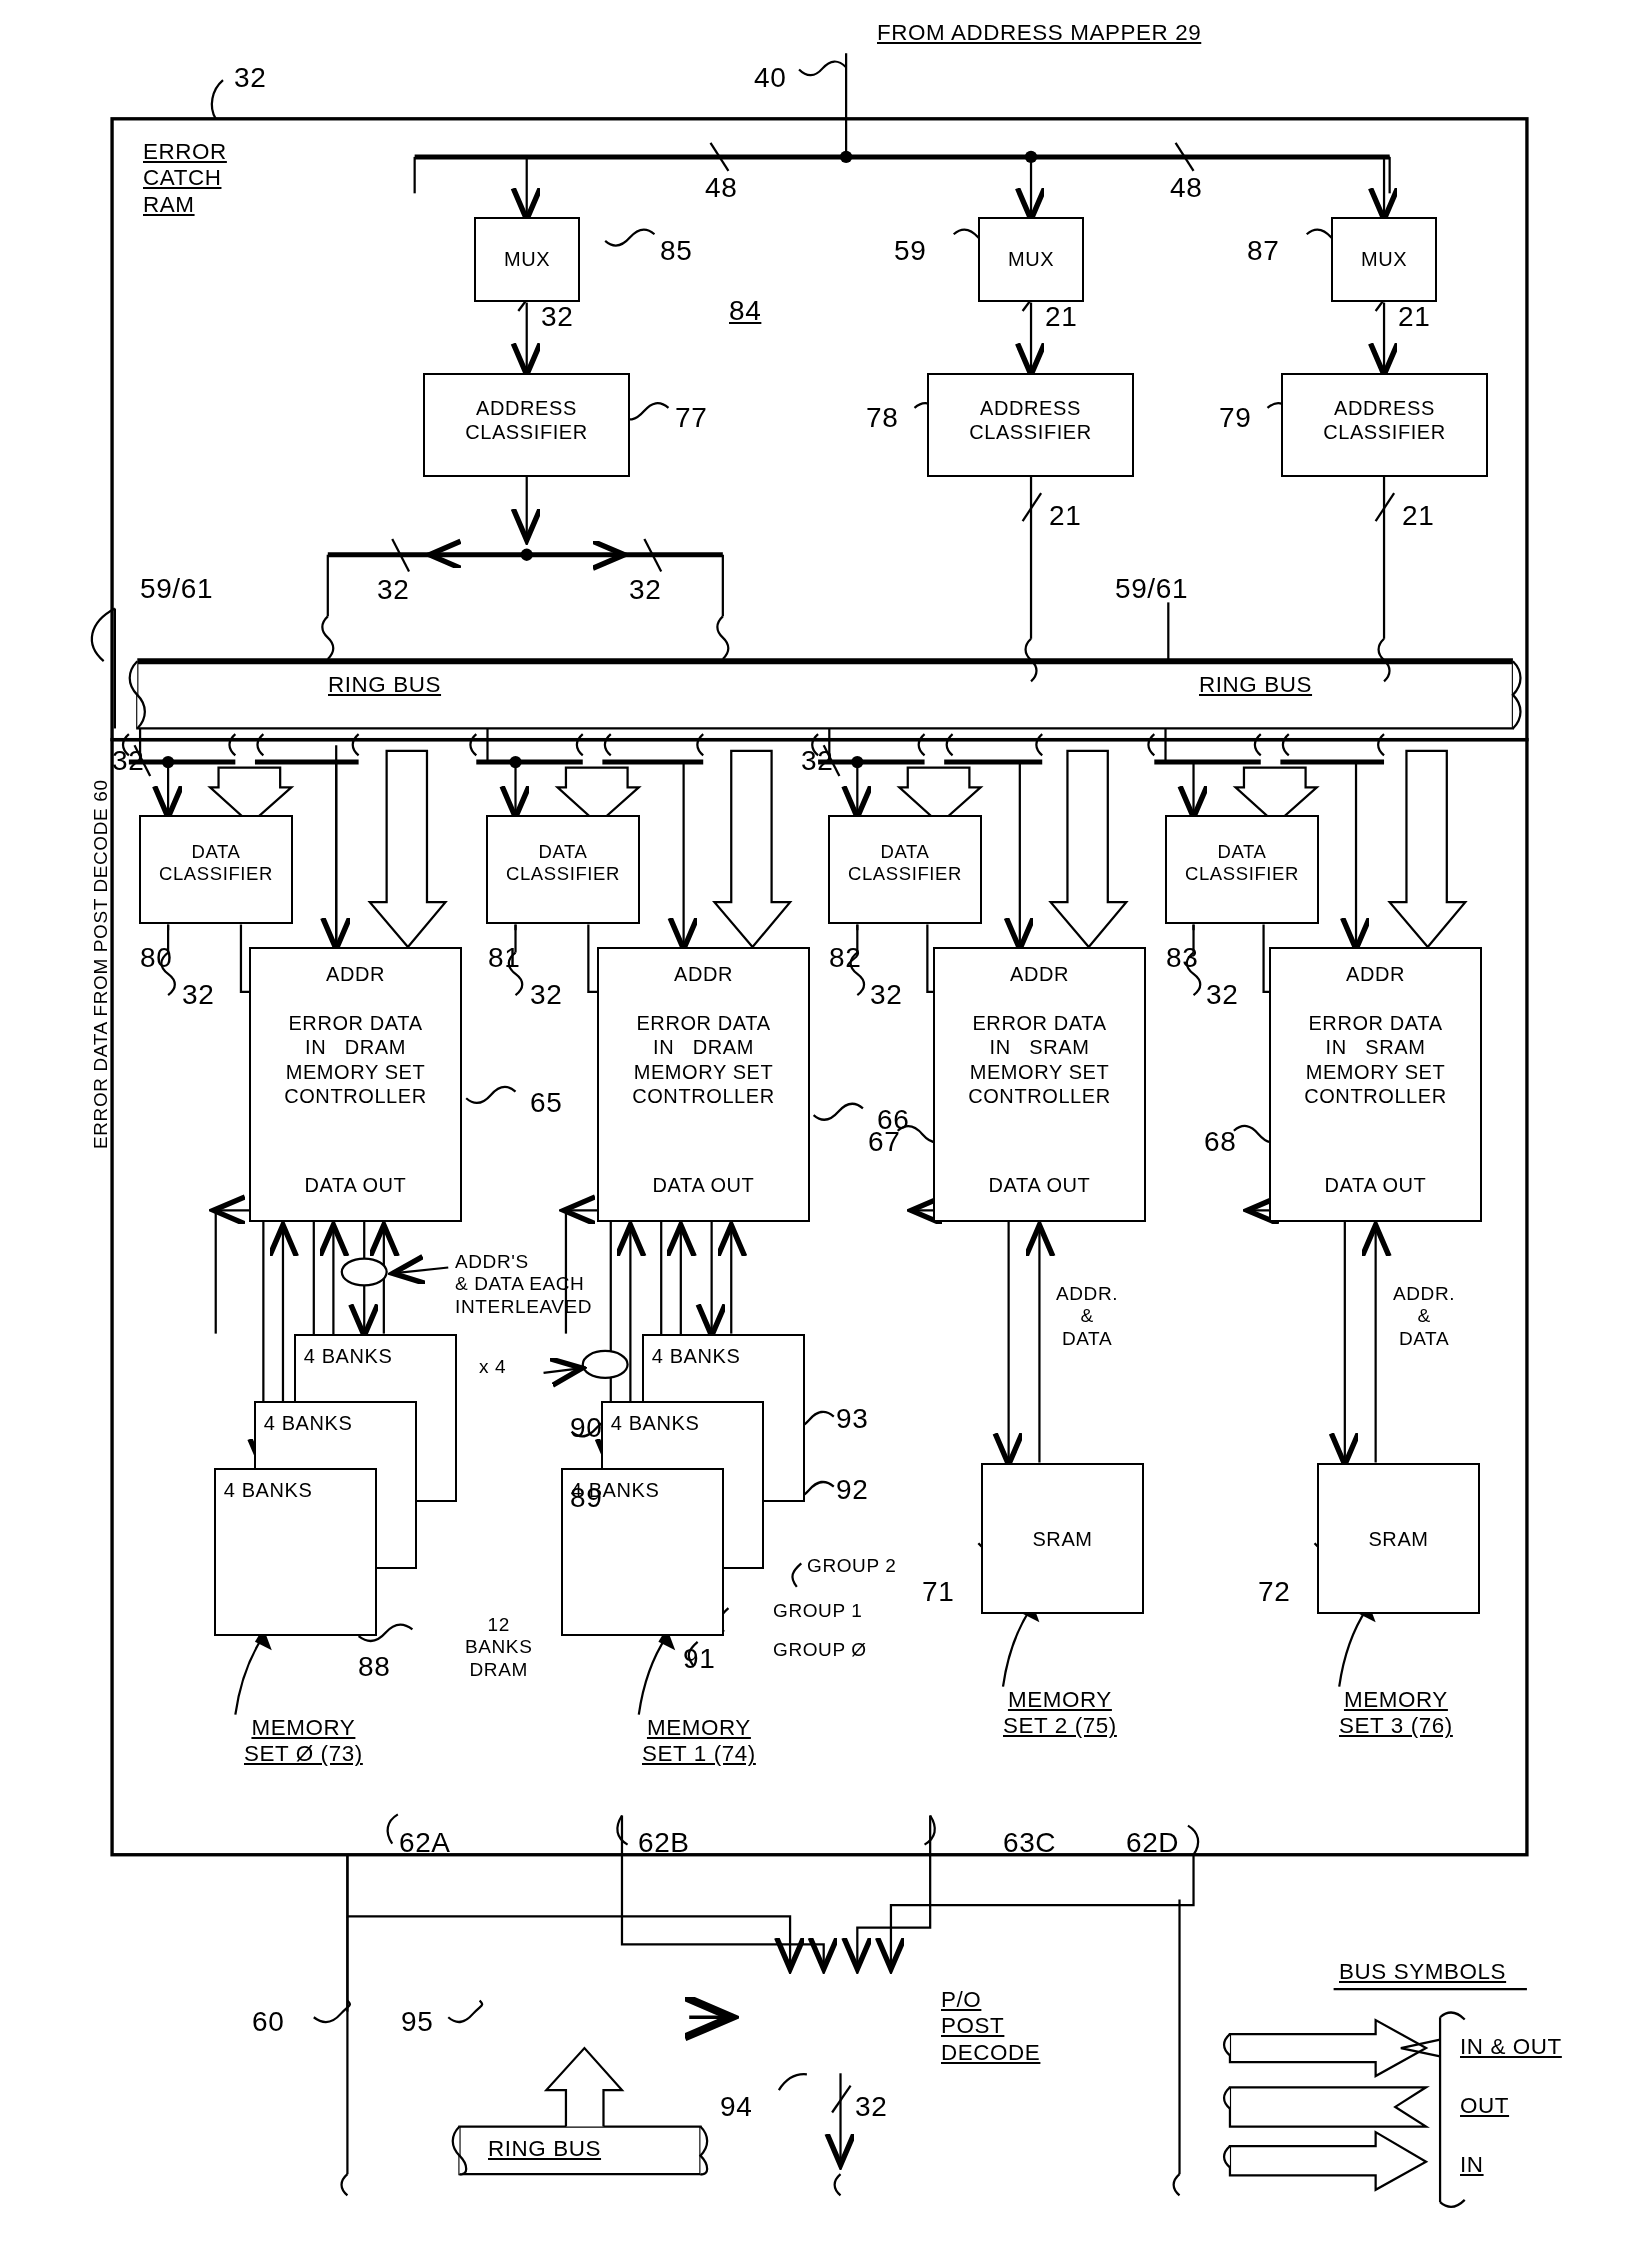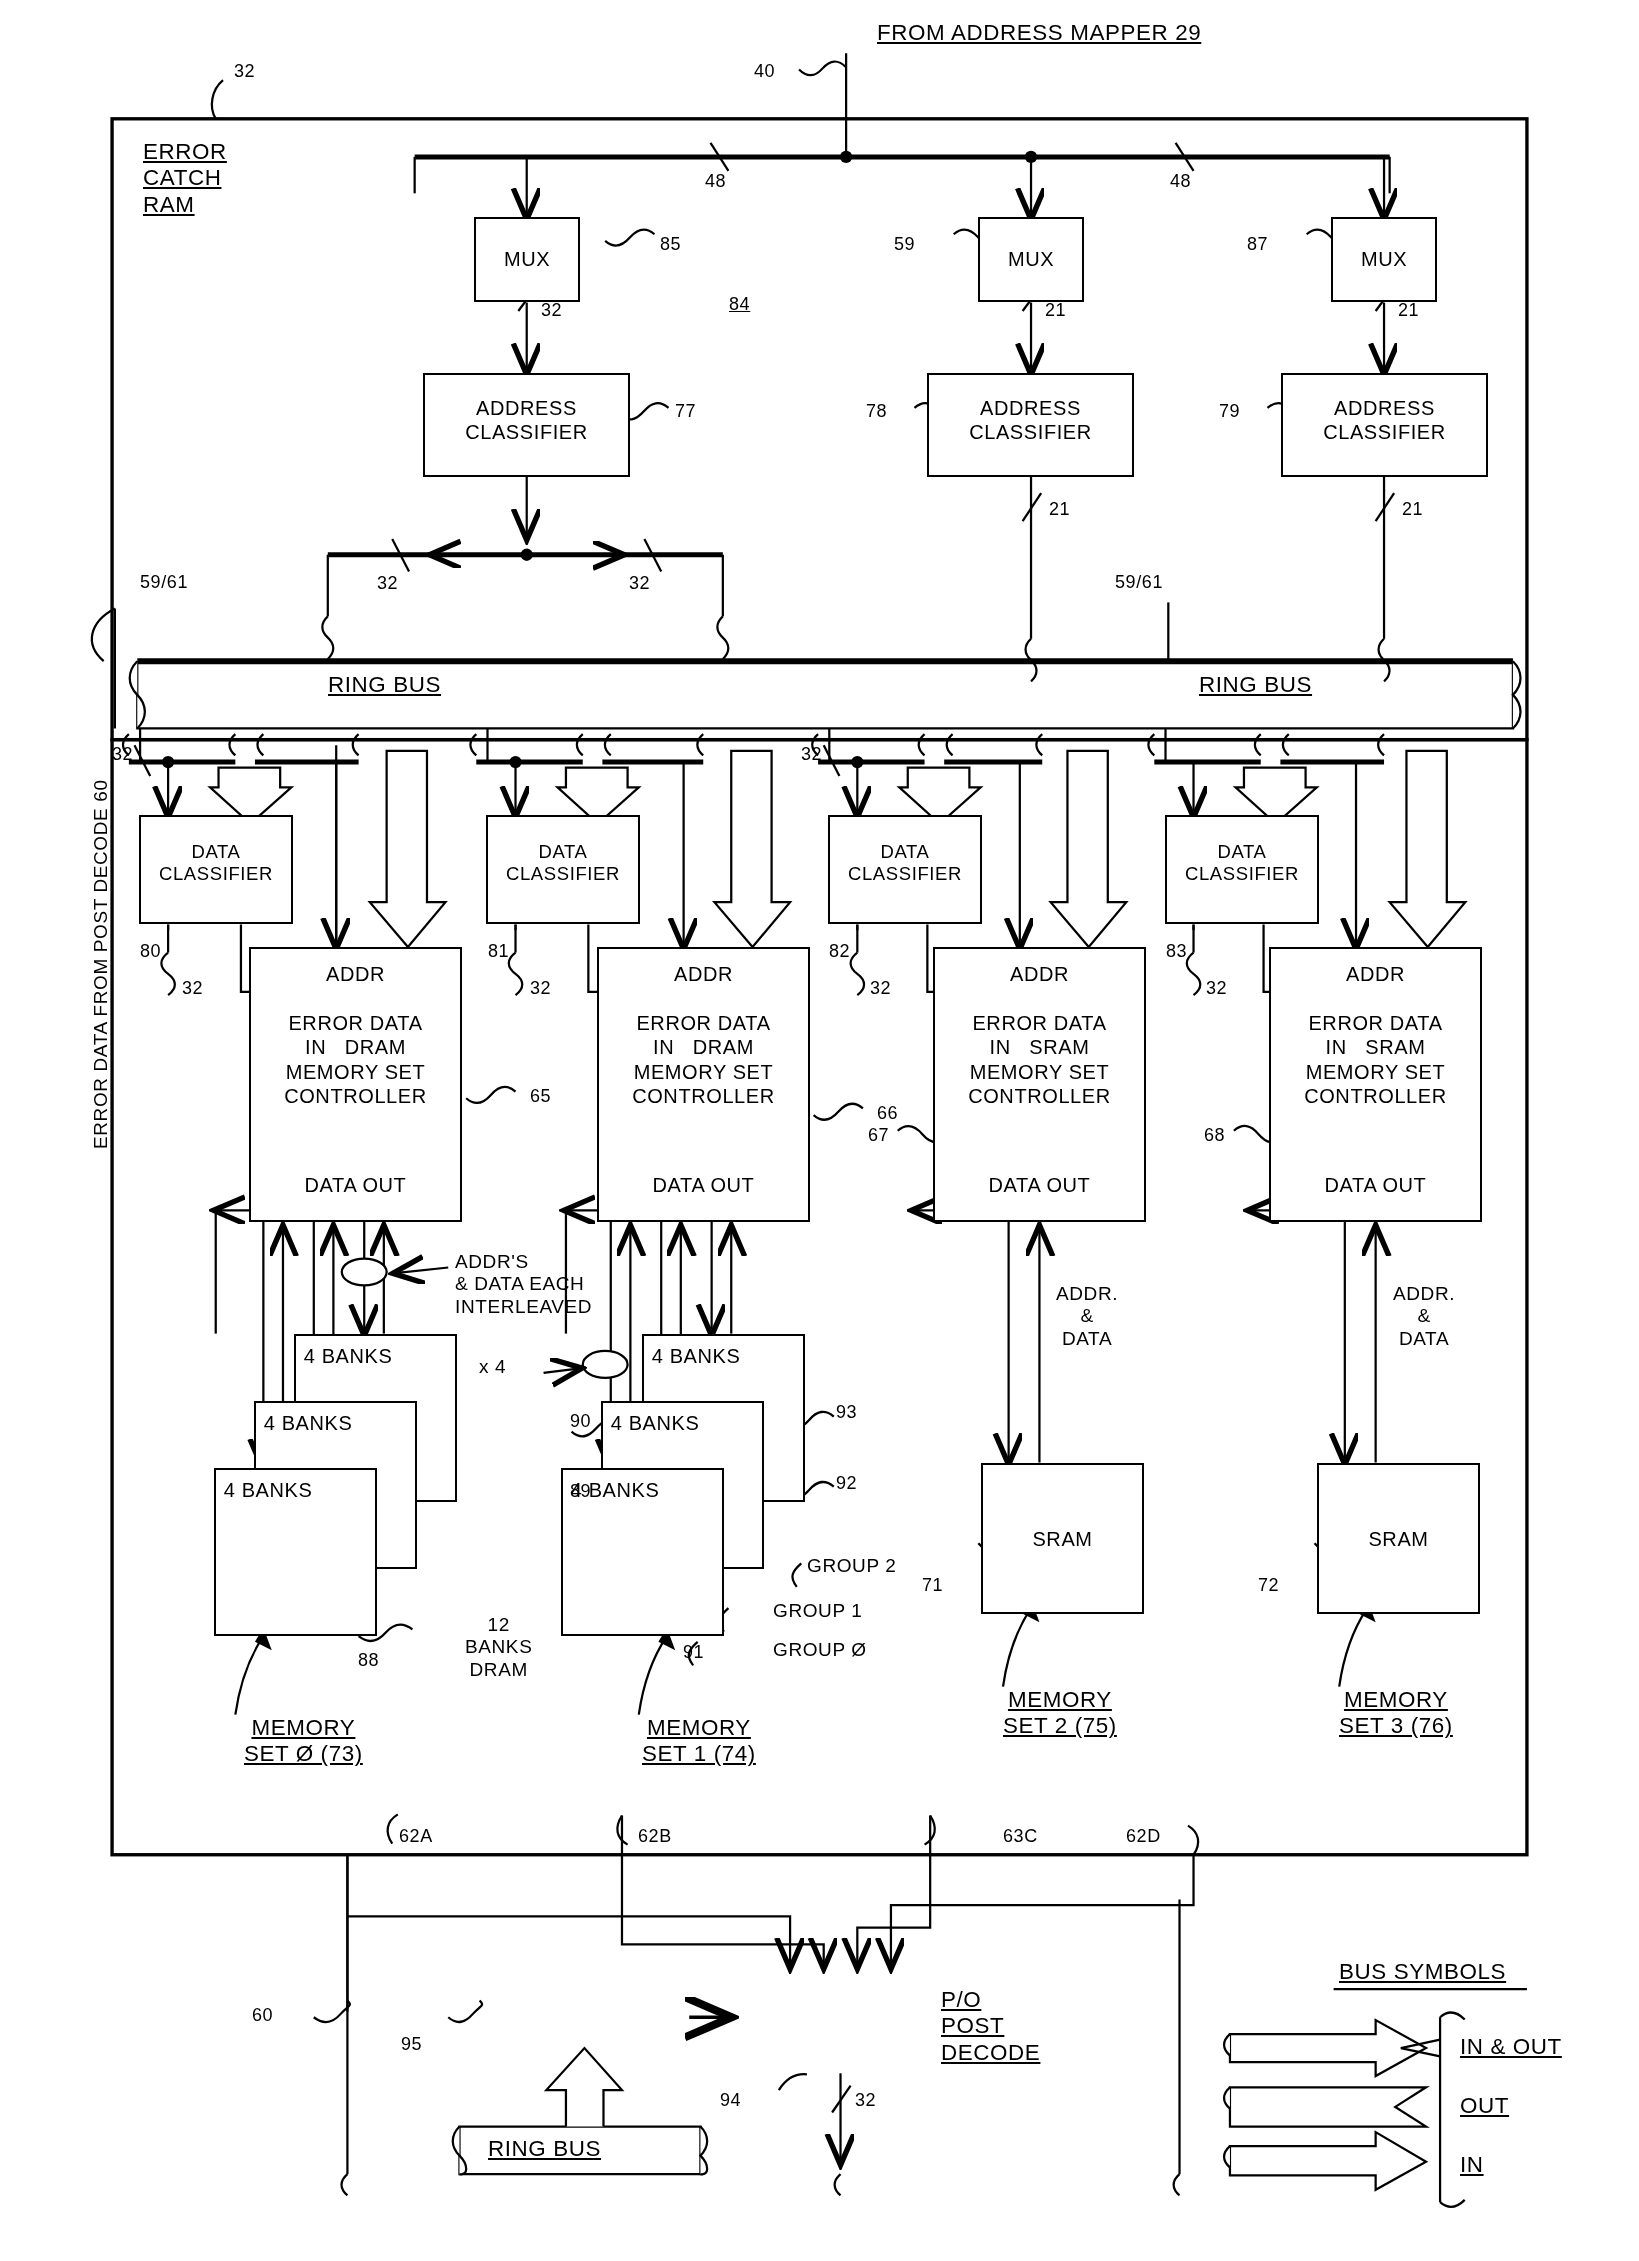--- a/index.html
+++ b/index.html
@@ -2,21 +2,21 @@
 <html style="font-size:9px"><head>
 <meta charset="utf-8">
 <style>
   html,body{margin:0;padding:0;background:#fff;}
   body{width:1639px;height:2261px;position:relative;
        font-family:"Liberation Sans", sans-serif;color:#000;overflow:hidden;}
   .stage{position:absolute;left:0;top:0;width:1639px;height:2261px;}
   svg.layer{position:absolute;left:0;top:0;width:1639px;height:2261px;overflow:visible;}
   .lbl{position:absolute;white-space:pre;line-height:1.18;letter-spacing:0.6px;}
   .cap{font-size:19px;}
-  .ref{font-size:18px;}
+  .ref{font-size:28px;}
   .big{font-size:22.4px;text-decoration:underline;}
   .box{position:absolute;border:2.2px solid #000;background:#fff;box-sizing:border-box;}
   .boxtxt{position:absolute;left:0;right:0;text-align:center;font-size:20px;line-height:1.22;letter-spacing:0.6px;}
   .ctr{display:flex;align-items:center;justify-content:center;text-align:center;padding-left:20px;}
   .vert{transform:rotate(-90deg);transform-origin:0 0;}
   .ul{text-decoration:underline;}
 </style>
 </head>
 <body>
 
@@ -480,21 +480,21 @@
 SET 2 (75)</div>
 <div class="lbl big" style="left: 1339px; top: 1687px; text-align: center; white-space: pre;">MEMORY
 SET 3 (76)</div>
 
 <div class="lbl ref" style="left:399px;top:1826px;">62A</div>
 <div class="lbl ref" style="left:638px;top:1826px;">62B</div>
 <div class="lbl ref" style="left:1003px;top:1826px;">63C</div>
 <div class="lbl ref" style="left:1126px;top:1826px;">62D</div>
 
 <div class="lbl ref" style="left:252px;top:2005px;">60</div>
-<div class="lbl ref" style="left:401px;top:2005px;margin-top:29px;">95</div>
+<div class="lbl ref" style="left:401px;top:2005px;">95</div>
 <div class="lbl ref" style="left:720px;top:2090px;">94</div>
 <div class="lbl ref" style="left:855px;top:2090px;">32</div>
 <div class="lbl big" style="left: 941px; top: 1987px; white-space: pre;">P/O
 POST
 DECODE</div>
 <div class="lbl big" style="left:488px;top:2136px;">RING BUS</div>
 
 <div class="lbl big ul" style="left:1339px;top:1959px;">BUS SYMBOLS</div>
 <div class="lbl big" style="left:1460px;top:2034px;">IN &amp; OUT</div>
 <div class="lbl big" style="left:1460px;top:2093px;">OUT</div>

